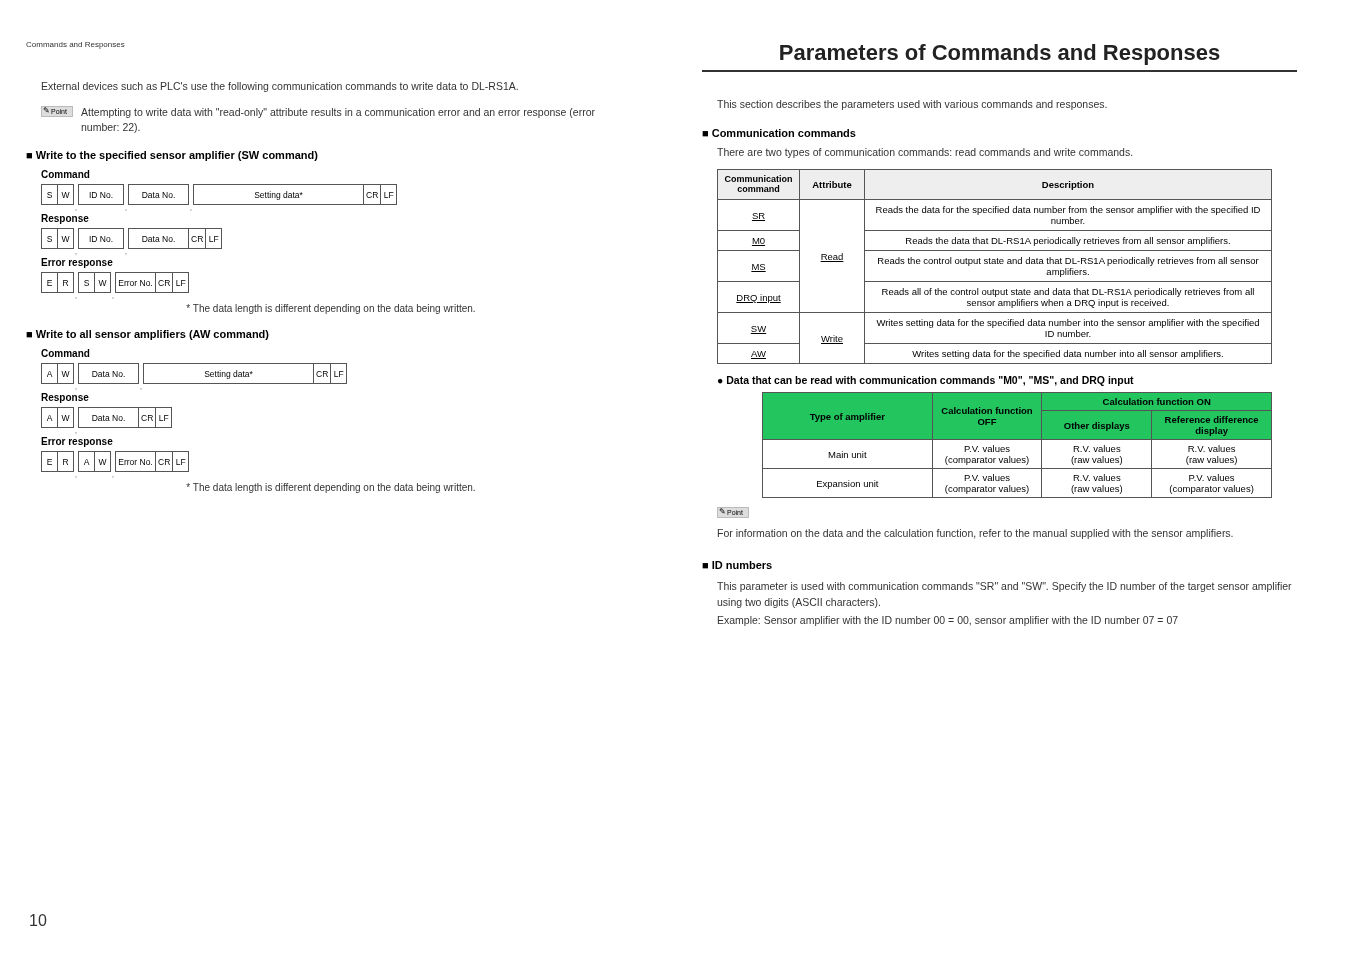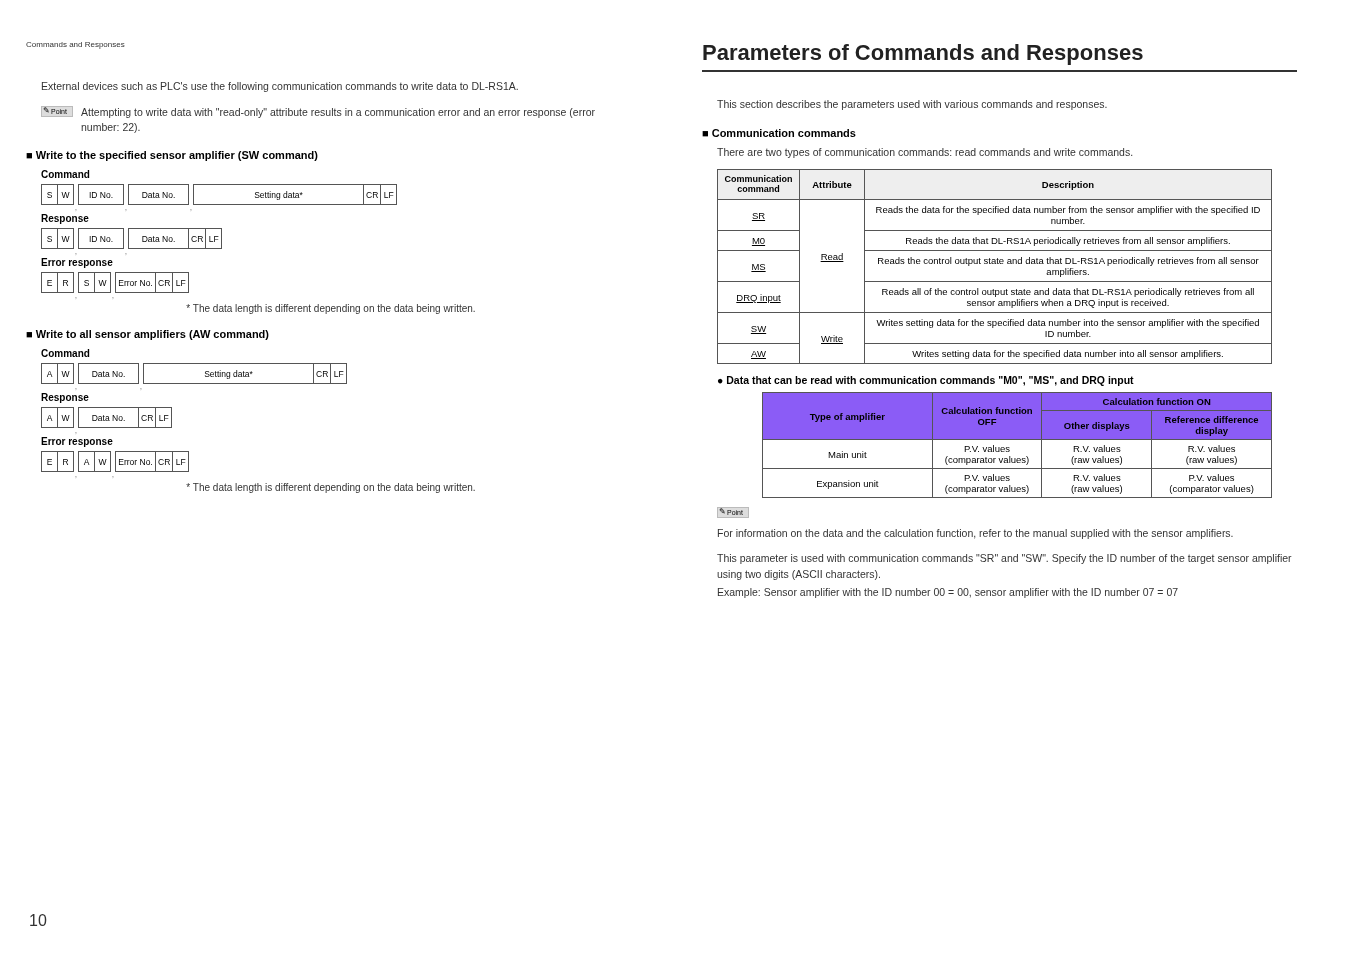--- a/index.html
+++ b/index.html
@@ -29,21 +29,21 @@
   .page-title-bar {
     text-align: right;
     margin-bottom: 25px;
   }
   .page-title {
     font-size: 22px;
     font-weight: bold;
     color: #222;
     border-bottom: 2px solid #333;
     padding-bottom: 4px;
-    text-align: left;
+    text-align: center;
   }
 
   .section-box {
     background: #eee;
     padding: 6px 10px;
     margin-bottom: 12px;
   }
   .section-box-title {
     font-size: 13px;
     font-weight: bold;
@@ -171,21 +171,21 @@
     border-collapse: collapse;
     font-size: 9.5px;
     margin: 4px 0 6px 60px;
     width: 510px;
   }
   .calc-table th, .calc-table td {
     border: 1px solid #555;
     padding: 3px 6px;
     text-align: center;
   }
-  .calc-table th { background: #8b5cf6; font-weight: bold; }
+  .calc-table th { background: #22c55e; font-weight: bold; }
 
 </style>
 </head>
 <body>
 
 <div class="page page-left">
   <div class="header-small">Commands and Responses</div>
 
 
   <div class="body-text">External devices such as PLC's use the following communication commands to write data to DL-RS1A.</div>
@@ -388,15 +388,16 @@
       <td><span>P.V. values</span><br><span>(comparator values)</span></td>
     </tr>
   </tbody>
     </table>
 
   <div class="point-row" style="margin-left:15px;flex-direction:column;">
     <div class="point-badge">Point</div>
     <div class="point-text">For information on the data and the calculation function, refer to the manual supplied with the sensor amplifiers.</div>
   </div>
 
+  <div class="subhead" style="margin-top:18px;">■ ID numbers</div>
   <div class="body-text" style="margin-bottom:2px;">This parameter is used with communication commands "SR" and "SW". Specify the ID number of the target sensor amplifier using two digits (ASCII characters).</div>
   <div class="body-text" style="margin-top:0;">Example: Sensor amplifier with the ID number 00 = 00, sensor amplifier with the ID number 07 = 07</div>
 </div>
 
 </body></html>

